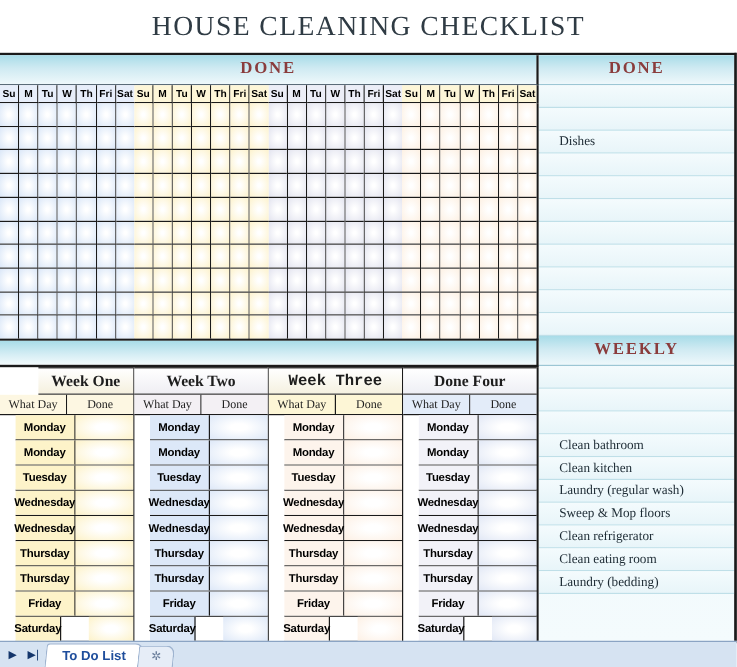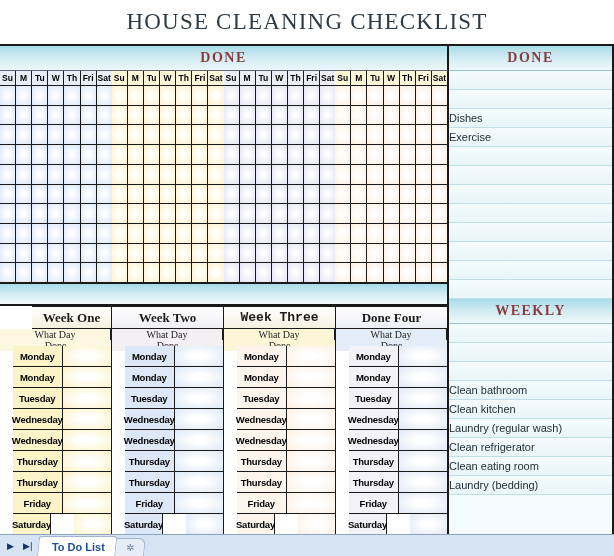--- a/index.html
+++ b/index.html
@@ -133,21 +133,20 @@
     display: flex; align-items: center; justify-content: center;
     font-family: "Liberation Serif", serif;
     font-size: 13px; font-weight: bold;
     color: #1d1d1d;
     border-bottom: 1px solid #1a1a1a;
     border-top: 1px solid #1a1a1a;
   }
   .wk-subhead {
     height: 17px; display: flex;
     border-bottom: 1px solid #1a1a1a;
-    flex-direction: column;
   }
   .sh-cell {
     flex: 1 1 0; min-width: 0;
     display: flex; align-items: center; justify-content: center;
     font-family: "Liberation Serif", serif;
     font-size: 10px;
     color: #1d1d1d;
   }
   .sh-cell.whatday { border-right: 1px solid #1a1a1a; }
   .wk-rows { flex: 1 1 auto; display: flex; flex-direction: column; margin-left: 13px; }
@@ -196,23 +195,23 @@
   .rp-banner {
     height: 25px;
     background: linear-gradient(to bottom, #a8dce8 0%, #cfeaf2 45%, #eef8fb 100%);
     display: flex; align-items: center; justify-content: center;
     border-bottom: 1px solid #9cc6d4;
   }
   .rp-rows { display: flex; flex-direction: column; }
   .rp-row {
     height: 19px;
     display: flex; align-items: center;
-    padding-left: 0;
+    padding-left: 17px;
     border-bottom: 1px solid #bfdfe8;
-    font-family: Liberation Sans, sans-serif;
+    font-family: Liberation Serif, serif;
     font-size: 11px;
     color: #1c2a33;
     white-space: nowrap;
     background: linear-gradient(to bottom,#f4fbfd,#e8f5f9);
   }
   .rp-row.empty { color: transparent; }
 
   
   .tabbar {
     position: absolute;
@@ -855,40 +854,40 @@
       </div>
 
     <div class="right-panel">
       <div class="rp-banner">
         <div class="banner-text">DONE</div>
       </div>
       <div class="rp-rows" id="dailyRows">
           <div class="rp-row empty"></div>
           <div class="rp-row empty"></div>
           <div class="rp-row">Dishes</div>
-          <div class="rp-row">Exercise</div>
           <div class="rp-row empty"></div>
           <div class="rp-row empty"></div>
           <div class="rp-row empty"></div>
           <div class="rp-row empty"></div>
           <div class="rp-row empty"></div>
           <div class="rp-row empty"></div>
           <div class="rp-row empty"></div>
           <div class="rp-row empty"></div>
         </div>
       <div class="rp-banner">
         <div class="banner-text">WEEKLY</div>
       </div>
       <div class="rp-rows" id="weeklyRows">
           <div class="rp-row empty"></div>
           <div class="rp-row empty"></div>
           <div class="rp-row empty"></div>
           <div class="rp-row">Clean bathroom</div>
           <div class="rp-row">Clean kitchen</div>
           <div class="rp-row">Laundry (regular wash)</div>
+          <div class="rp-row">Sweep &amp; Mop floors</div>
           <div class="rp-row">Clean refrigerator</div>
           <div class="rp-row">Clean eating room</div>
           <div class="rp-row">Laundry (bedding)</div>
         </div>
     </div>
 
   </div>
 
   <div class="right-frame"></div>
 

